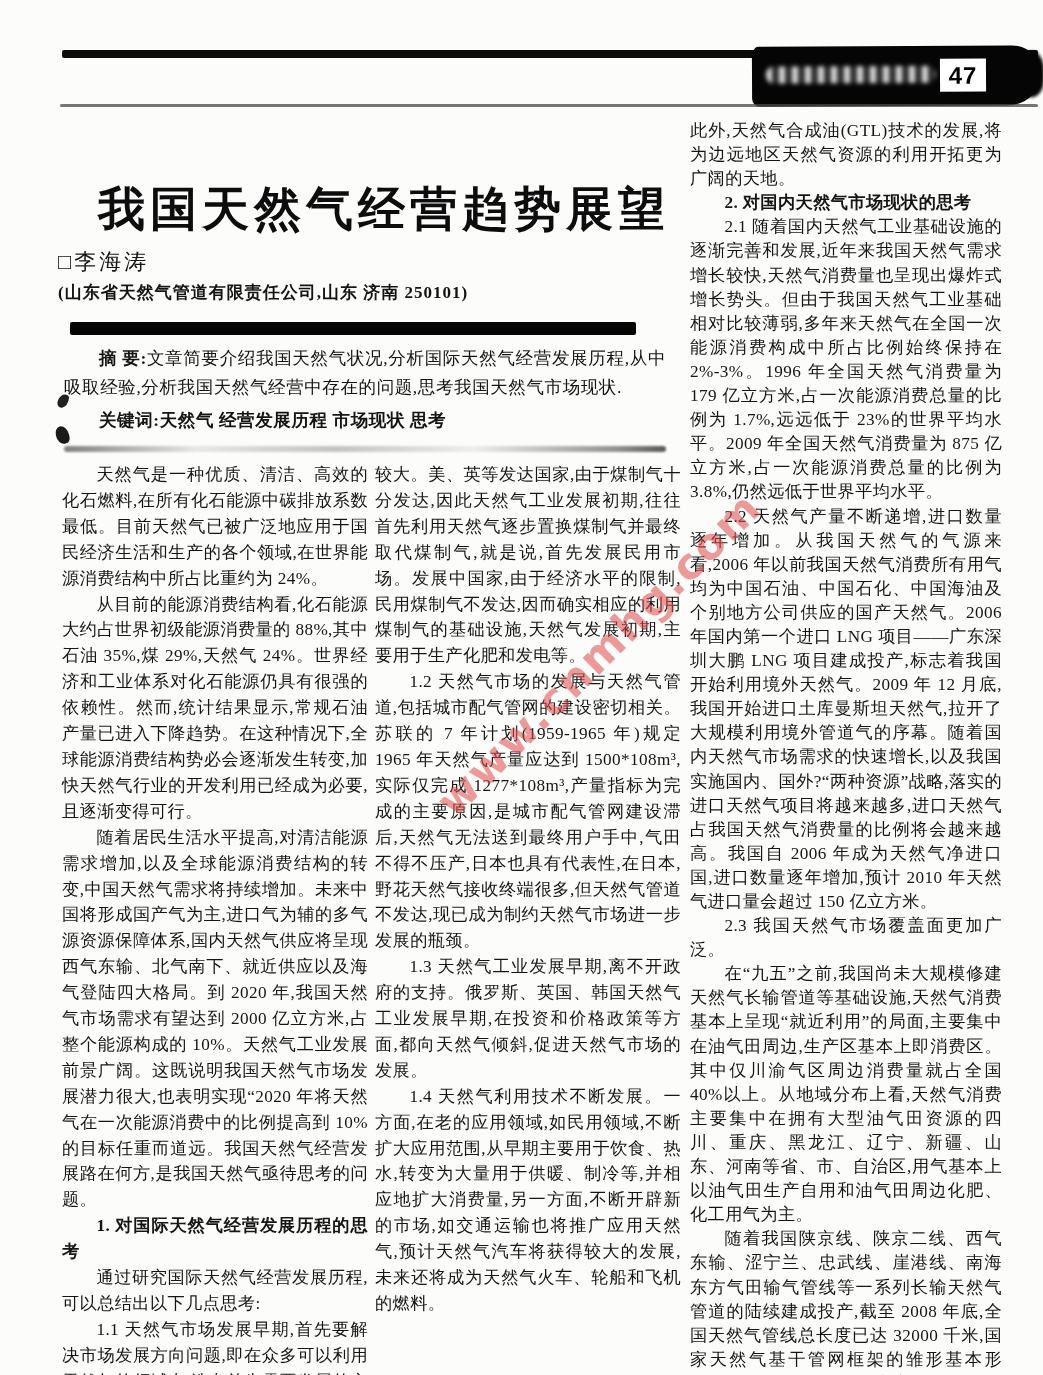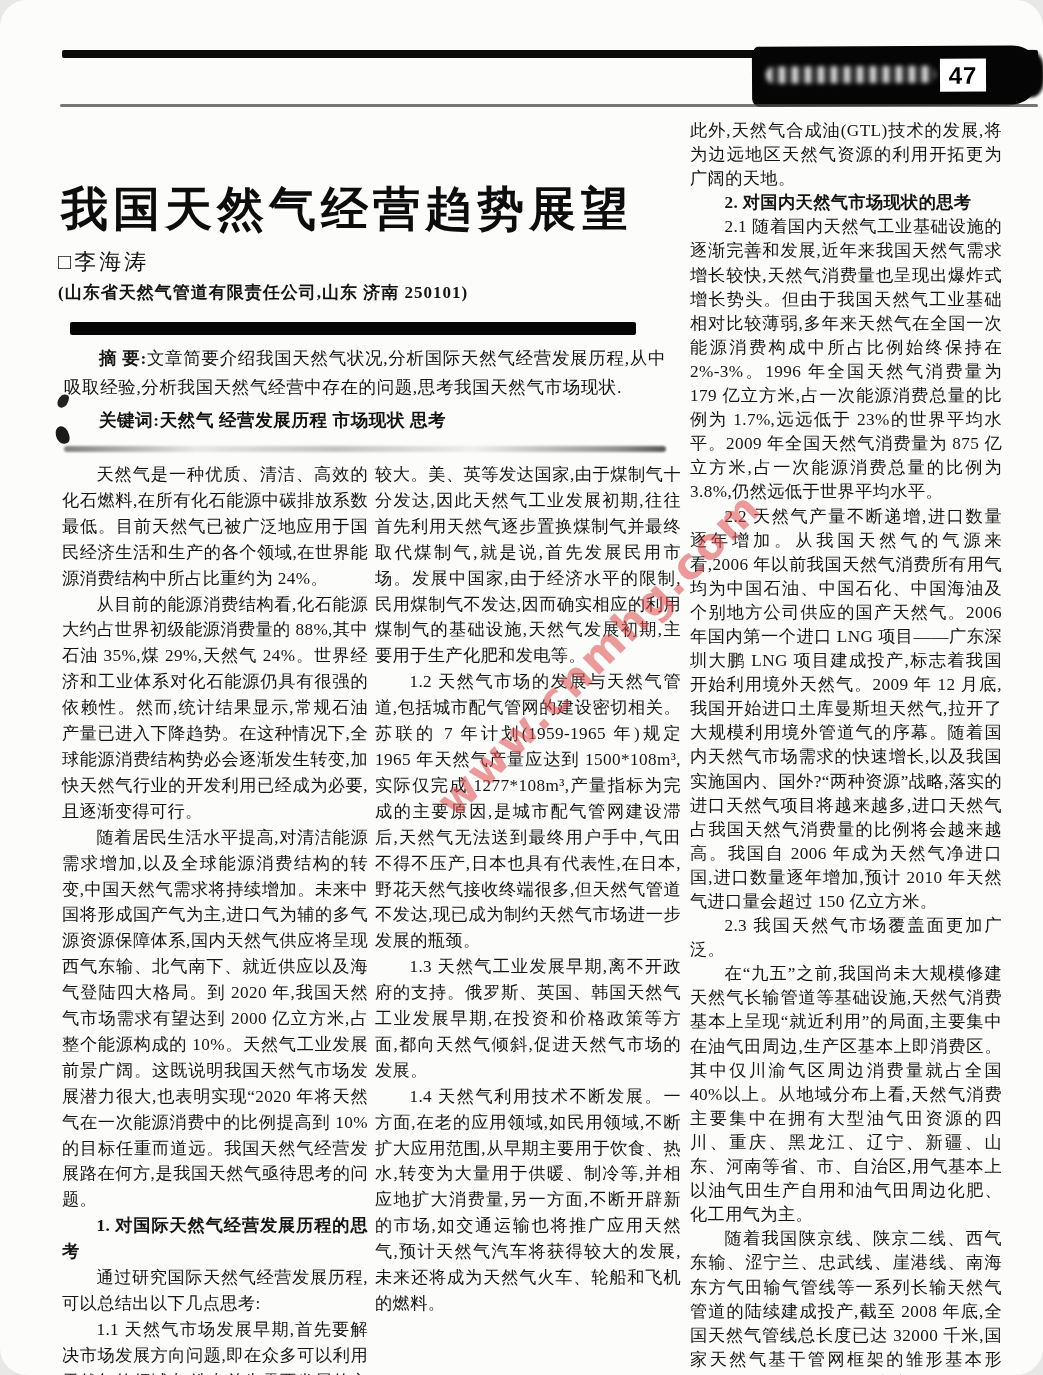--- a/index.html
+++ b/index.html
@@ -4,21 +4,20 @@
 <style>
   html,body{margin:0;padding:0;background:#e8e8e8;}
   .page{
     position:relative;
     width:1043px;height:1375px;
     margin:0 auto;
     background:#fcfcfb;
     overflow:hidden;
     font-family:"Liberation Serif","DejaVu Serif",serif;
     color:#141414;
-    border-radius:27px;
   }
   
   .top-rule{position:absolute;left:62px;top:50px;width:976px;height:8px;background:#0b0b0b;border-radius:2px;}
   .banner{
     position:absolute;left:752px;top:46px;width:286px;height:60px;
     background:#050505;
     border-radius:6px 26px 30px 8px / 12px 22px 26px 8px;
     transform:rotate(-0.3deg);
   }
   .banner-smudge{
@@ -35,22 +34,22 @@
     position:absolute;right:52px;top:13px;width:46px;height:33px;
     background:#ffffff;color:#000;
     font-family:"Liberation Sans","DejaVu Sans",sans-serif;
     font-size:24px;font-weight:bold;line-height:33px;text-align:center;
     letter-spacing:1px;
   }
   .mid-rule{position:absolute;left:60px;top:104px;width:978px;height:3px;background:#4a4a4a;opacity:.75;border-radius:2px;}
 
   
   .title{
-    position:absolute;left:41px;top:178px;width:612px;margin:0;
-    text-align:center;font-size:47px;font-weight:bold;letter-spacing:5px;
+    position:absolute;left:58px;top:178px;width:612px;margin:0;
+    text-align:right;font-size:47px;font-weight:bold;letter-spacing:5px;
     color:#0d0d0d;
   }
   .author{
     position:absolute;left:58px;top:247px;width:612px;
     font-size:22px;letter-spacing:3px;
   }
   .affil{
     position:absolute;left:58px;top:281px;width:612px;
     font-size:17px;font-weight:bold;letter-spacing:1px;
   }

